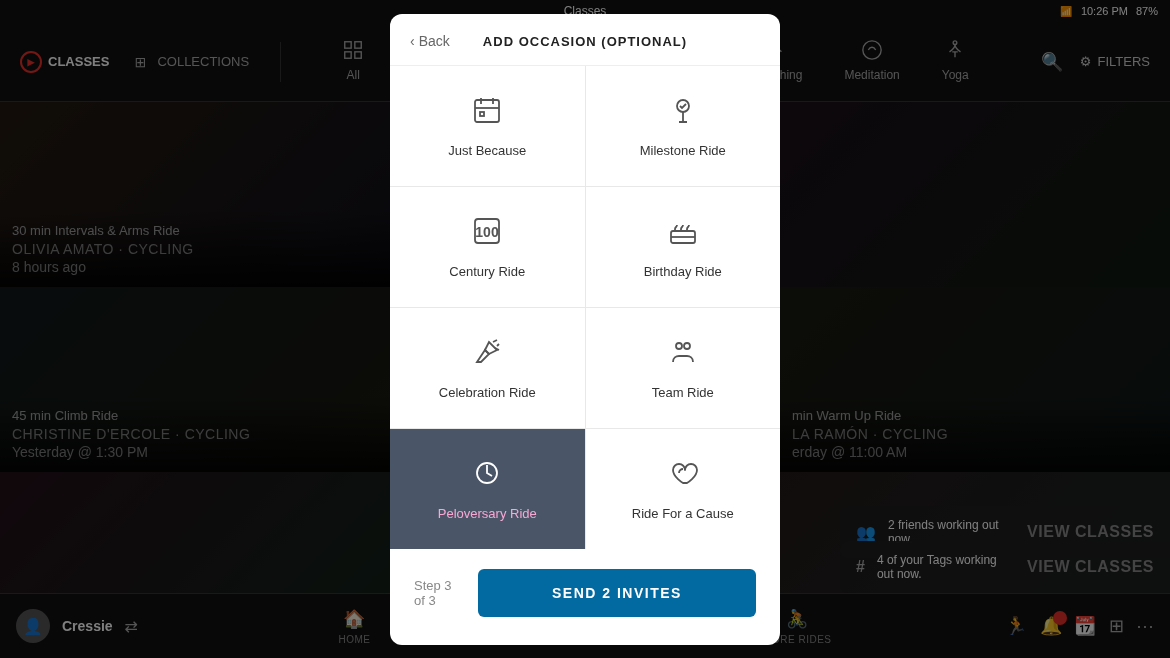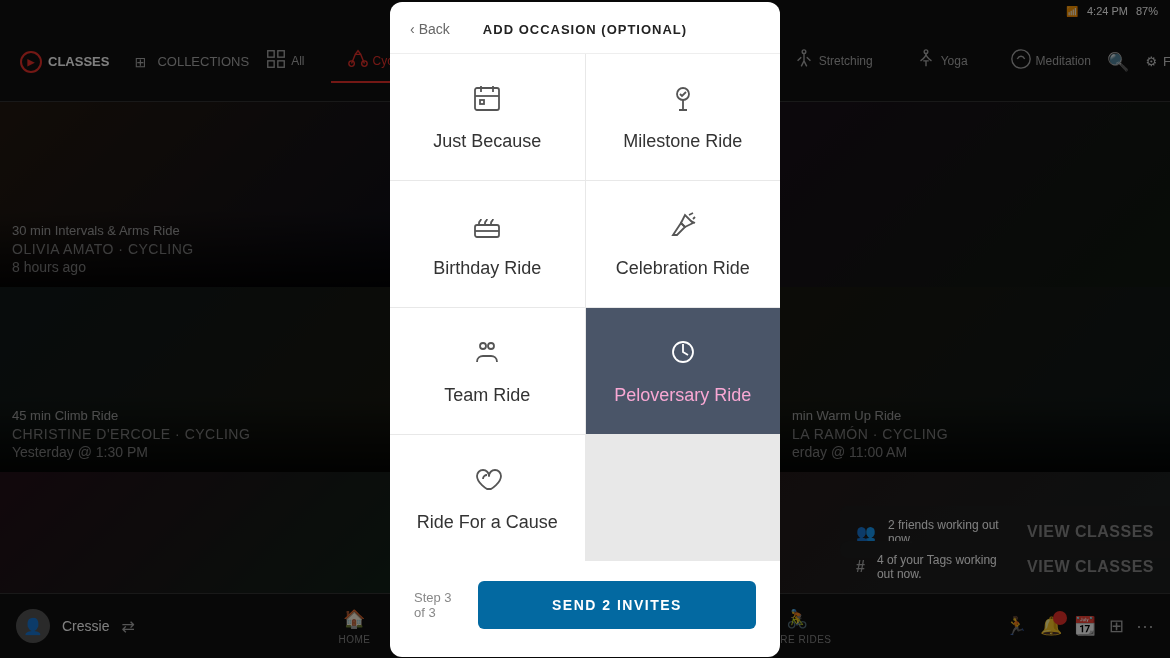--- a/index.html
+++ b/index.html
@@ -96,20 +96,21 @@
     }
     .nav-center {
       flex: 1;
       display: flex;
       align-items: center;
       justify-content: center;
       gap: 10px;
     }
     .nav-tab {
       display: flex;
+      flex-direction: column;
       align-items: center;
       gap: 4px;
       padding: 8px 16px;
       color: #aaa;
       font-size: 12px;
       cursor: pointer;
       border-bottom: 2px solid transparent;
     }
     .nav-tab.active {
       color: #e8312a;
@@ -211,21 +212,21 @@
       overflow: hidden;
       display: flex;
       align-items: center;
       justify-content: center;
       color: #ccc;
       font-size: 16px;
     }
     .username {
       color: #fff;
       font-size: 14px;
-      font-weight: 400;
+      font-weight: 700;
     }
     .bottom-center {
       flex: 1;
       display: flex;
       align-items: center;
       justify-content: center;
       gap: 30px;
     }
     .bottom-tab {
       display: flex;
@@ -338,21 +339,21 @@
     }
     .occasion-btn.selected {
       background: #4a5568;
     }
     .occasion-icon {
       font-size: 28px;
       color: #555;
     }
     .occasion-btn.selected .occasion-icon { color: #fff; }
     .occasion-label {
-      font-size: 18px;
+      font-size: 13px;
       color: #333;
       font-weight: 500;
     }
     .occasion-btn.selected .occasion-label { color: #f9a8d4; }
     .modal-footer {
       padding: 20px 24px 4px;
       display: flex;
       flex-direction: row;
       align-items: center;
       gap: 14px;
@@ -395,21 +396,21 @@
       stroke-width: 1.5;
     }
   </style>
 </head>
 <body>
 
 <div class="status-bar">
   <span class="status-bar-title">Classes</span>
   <div class="status-bar-right">
     <span class="wifi-icon">📶</span>
-    <span>4:24 PM</span>
+    <span>10:26 PM</span>
     <span>87%</span>
   </div>
 </div>
 
 <div class="top-nav">
   <div class="nav-left">
     <div class="nav-classes">
       <div class="classes-icon">▶</div>
       <span>CLASSES</span>
     </div>
@@ -480,34 +481,34 @@
         <svg viewBox="0 0 24 24">
             <circle cx="12" cy="4" r="2"></circle>
             <path d="M12 6v8M9 10l-4 4M15 10l4 4M9 20l3-6 3 6"></path>
           </svg>
       </span>
       <span>Stretching</span>
     </div>
     <div class="nav-tab">
       <span class="nav-icon">
         <svg viewBox="0 0 24 24">
-            <circle cx="12" cy="4" r="2"></circle>
-            <path d="M12 6c0 4-3 6-6 8M12 6c0 4 3 6 6 8M9 14h6M12 14v6"></path>
+            <path d="M12 2C6.5 2 2 6.5 2 12s4.5 10 10 10 10-4.5 10-10S17.5 2 12 2z"></path>
+            <path d="M8 12c1-2 2-3 4-3s3 1 4 3"></path>
           </svg>
       </span>
-      <span>Yoga</span>
+      <span>Meditation</span>
     </div>
     <div class="nav-tab">
       <span class="nav-icon">
         <svg viewBox="0 0 24 24">
-            <path d="M12 2C6.5 2 2 6.5 2 12s4.5 10 10 10 10-4.5 10-10S17.5 2 12 2z"></path>
-            <path d="M8 12c1-2 2-3 4-3s3 1 4 3"></path>
+            <circle cx="12" cy="4" r="2"></circle>
+            <path d="M12 6c0 4-3 6-6 8M12 6c0 4 3 6 6 8M9 14h6M12 14v6"></path>
           </svg>
       </span>
-      <span>Meditation</span>
+      <span>Yoga</span>
     </div>
   </div>
   <div class="nav-right">
     <button class="search-btn">🔍</button>
     <button class="filter-btn">
       <span>⚙</span>
       <span>FILTERS</span>
     </button>
   </div>
 </div>
@@ -652,20 +653,29 @@
         <span class="occasion-icon">
           <svg width="32" height="32" viewBox="0 0 32 32" fill="none" stroke="#555" stroke-width="1.8">
             <circle cx="16" cy="12" r="6"></circle>
             <path d="M16 18v10M12 28h8"></path>
             <path d="M13 12l2 2 4-4"></path>
           </svg>
         </span>
         <span class="occasion-label">Milestone Ride</span>
       </button>
 
+      <button class="occasion-btn">
+        <span class="occasion-icon">
+          <svg width="32" height="32" viewBox="0 0 32 32" fill="none" stroke="#555" stroke-width="1.8">
+            <rect x="4" y="4" width="24" height="24" rx="3"></rect>
+            <text x="16" y="22" text-anchor="middle" font-size="14" font-weight="bold" fill="#555" stroke="none" font-family="Arial">100</text>
+          </svg>
+        </span>
+        <span class="occasion-label">Century Ride</span>
+      </button>
 
       <button class="occasion-btn">
         <span class="occasion-icon">
           <svg width="32" height="32" viewBox="0 0 32 32" fill="none" stroke="#555" stroke-width="1.8">
             <rect x="4" y="16" width="24" height="12" rx="2"></rect>
             <path d="M8 16v-2c0-2 2-2 2-4M14 16v-2c0-2 2-2 2-4M20 16v-2c0-2 2-2 2-4"></path>
             <line x1="4" y1="22" x2="28" y2="22"></line>
           </svg>
         </span>
         <span class="occasion-label">Birthday Ride</span>

